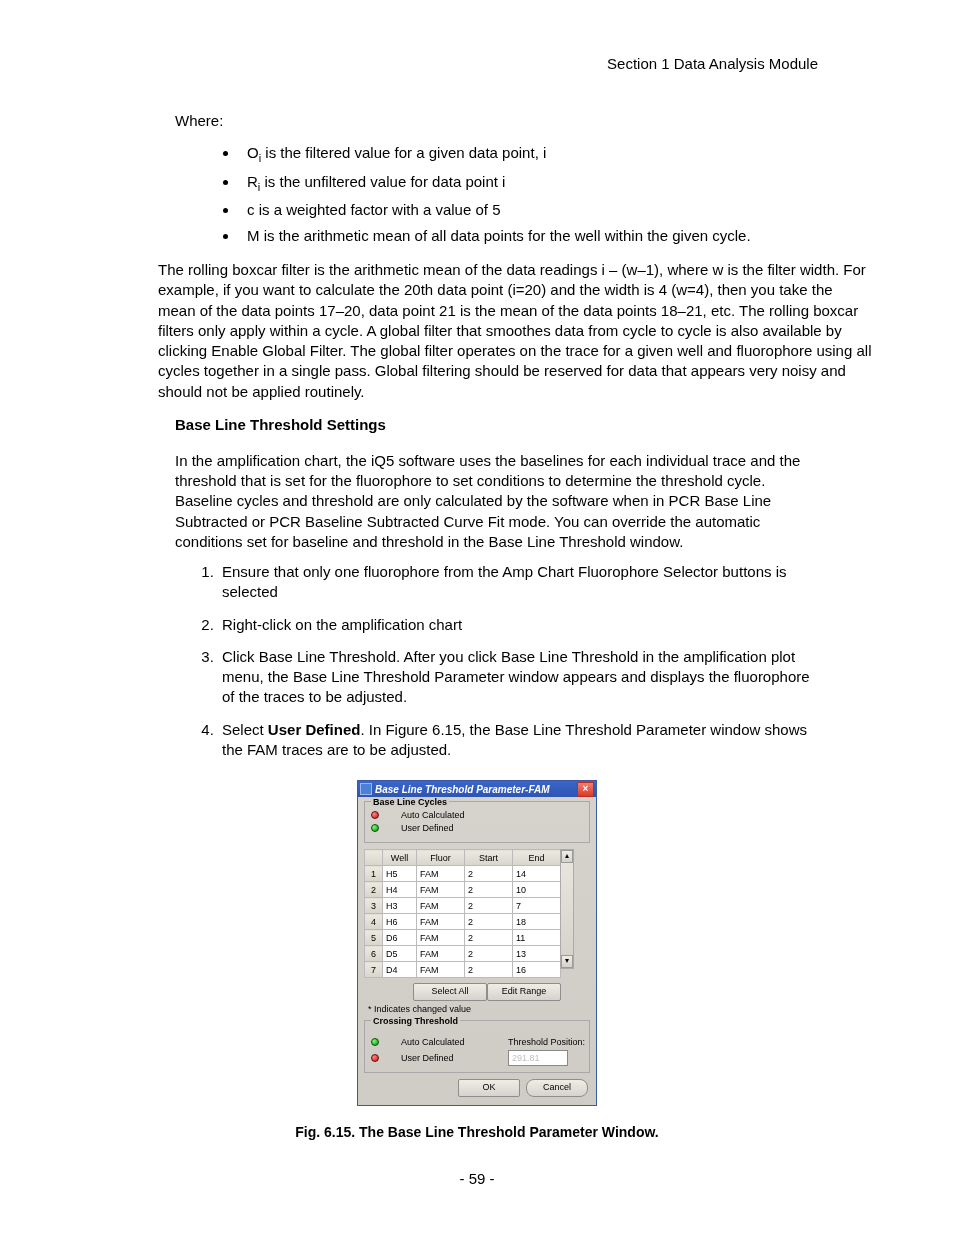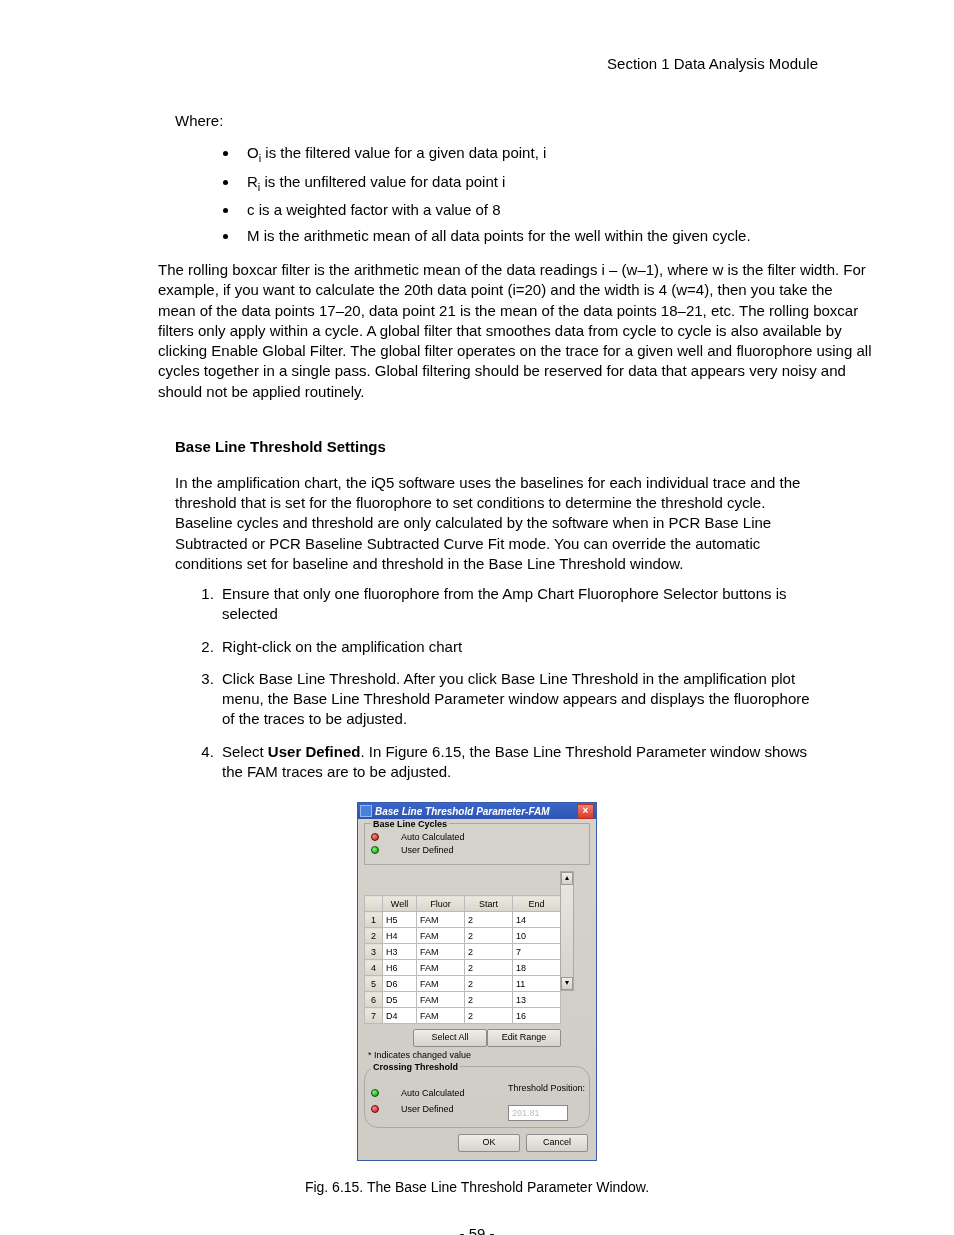--- a/index.html
+++ b/index.html
@@ -46,21 +46,21 @@
     padding-left: 8px;
     margin-bottom: 2px;
   }
   .sub {
     font-size: 11px;
     vertical-align: sub;
   }
   p { margin: 0 0 10px 0; }
   .section-heading {
     font-weight: bold;
-    margin: 36px 0 18px 135px;
+    margin: 14px 0 18px 135px;
     font-size: 15px;
   }
   ol.steps {
     margin: 8px 96px 20px 158px;
     padding: 0 0 0 20px;
     font-size: 15px;
     line-height: 1.35;
   }
   ol.steps li {
     margin-bottom: 12px;
@@ -153,21 +153,20 @@
   .grid-wrap {
     display: flex;
     margin-top: 4px;
   }
   .grid-table {
     border-collapse: collapse;
     font-size: 9px;
     background: #fff;
     width: 196px;
     table-layout: fixed;
-    margin-top: 24px;
   }
   .grid-table th, .grid-table td {
     border: 1px solid #bbb;
     padding: 1px 3px;
     height: 13px;
     text-align: left;
   }
   .grid-table th {
     background: linear-gradient(#ece9e0,#d8d5cc);
     text-align: center;
@@ -245,21 +244,21 @@
   }
   .bottom-btn-row {
     display: flex;
     justify-content: flex-end;
     gap: 6px;
     margin: 4px 2px 2px 0;
   }
 
   .figure-caption {
     text-align: center;
-    font-weight: normal;
+    font-weight: bold;
     font-size: 14px;
     margin: 10px 0 30px 0;
   }
   .page-number {
     text-align: center;
     font-size: 15px;
     margin-top: 30px;
   }
   b { font-weight: bold; }
 </style>
@@ -268,21 +267,21 @@
 
 <div class="page">
 
   <div class="running-head">Section 1 Data Analysis Module</div>
 
   <div class="where-label">Where:</div>
 
   <ul class="def-list">
     <li>O<span class="sub">i</span> <span>is the filtered value for a given data point, i</span></li>
     <li>R<span class="sub">i</span> <span>is the unfiltered value for data point i</span></li>
-    <li>c is a weighted factor with a value of 8</li>
+    <li>c is a weighted factor with a value of 5</li>
     <li>M is the arithmetic mean of all data points for the well within the given cycle.</li>
   </ul>
 
   <div class="wide-block">
     <p>The rolling boxcar filter is the arithmetic mean of the data readings i – (w–1), where w is the filter width. For example, if you want to calculate the 20th data point (i=20) and the width is 4 (w=4), then you take the mean of the data points 17–20, data point 21 is the mean of the data points 18–21, etc. The rolling boxcar filters only apply within a cycle. A global filter that smoothes data from cycle to cycle is also available by clicking Enable Global Filter. The global filter operates on the trace for a given well and fluorophore using all cycles together in a single pass. Global filtering should be reserved for data that appears very noisy and should not be applied routinely.</p>
   </div>
 
   <div class="section-heading">Base Line Threshold Settings</div>
 
   <div class="body-block">
@@ -395,43 +394,43 @@
           <div class="scroll-arrow">▾</div>
         </div>
       </div>
 
       <div class="btn-row">
         <span class="btn">Select All</span>
         <span class="btn">Edit Range</span>
       </div>
       <div class="changed-note">* Indicates changed value</div>
 
-      <div class="fieldset" style="margin-top:6px;border-radius:14px;">
+      <div class="fieldset" style="margin-top:6px;">
         <span class="fieldset-legend">Crossing Threshold</span>
         <div class="fieldset-inner threshold-row">
           <div style="display:flex;flex-direction:column;gap:3px;">
             <div class="radio-row">
               <span class="radio-dot green"></span>
               <span>Auto Calculated</span>
             </div>
             <div class="radio-row">
               <span class="radio-dot red"></span>
               <span>User Defined</span>
             </div>
           </div>
-          <div style="display:flex;flex-direction:column;gap:12px;align-items:flex-start;justify-content:center;">
+          <div style="display:flex;flex-direction:column;gap:3px;align-items:flex-start;justify-content:center;">
             <span class="thresh-label">Threshold Position:</span>
             <input class="thresh-input" type="text" readonly="" value="291.81" style="">
           </div>
         </div>
       </div>
 
       <div class="bottom-btn-row">
         <span class="btn" style="min-width:48px;">OK</span>
-        <span class="btn" style="min-width:48px;">Cancel</span>
+        <span class="btn" style="min-width:48px;border-radius:8px;">Cancel</span>
       </div>
 
     </div>
   </div>
 
   <div class="figure-caption">Fig. 6.15. The Base Line Threshold Parameter Window.</div>
 
   <div class="page-number">- 59 -</div>
 
 </div>

